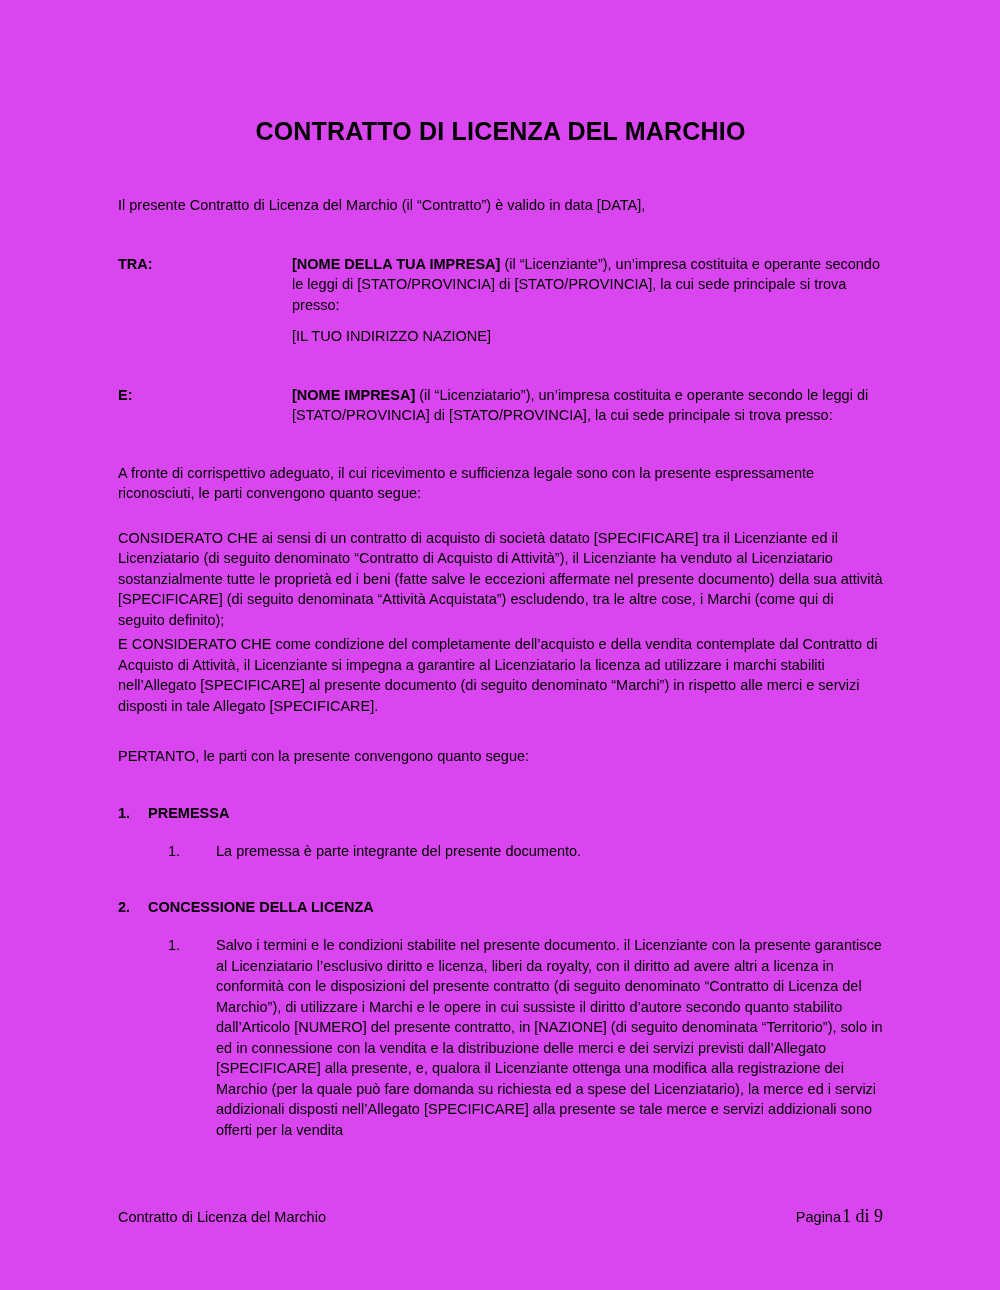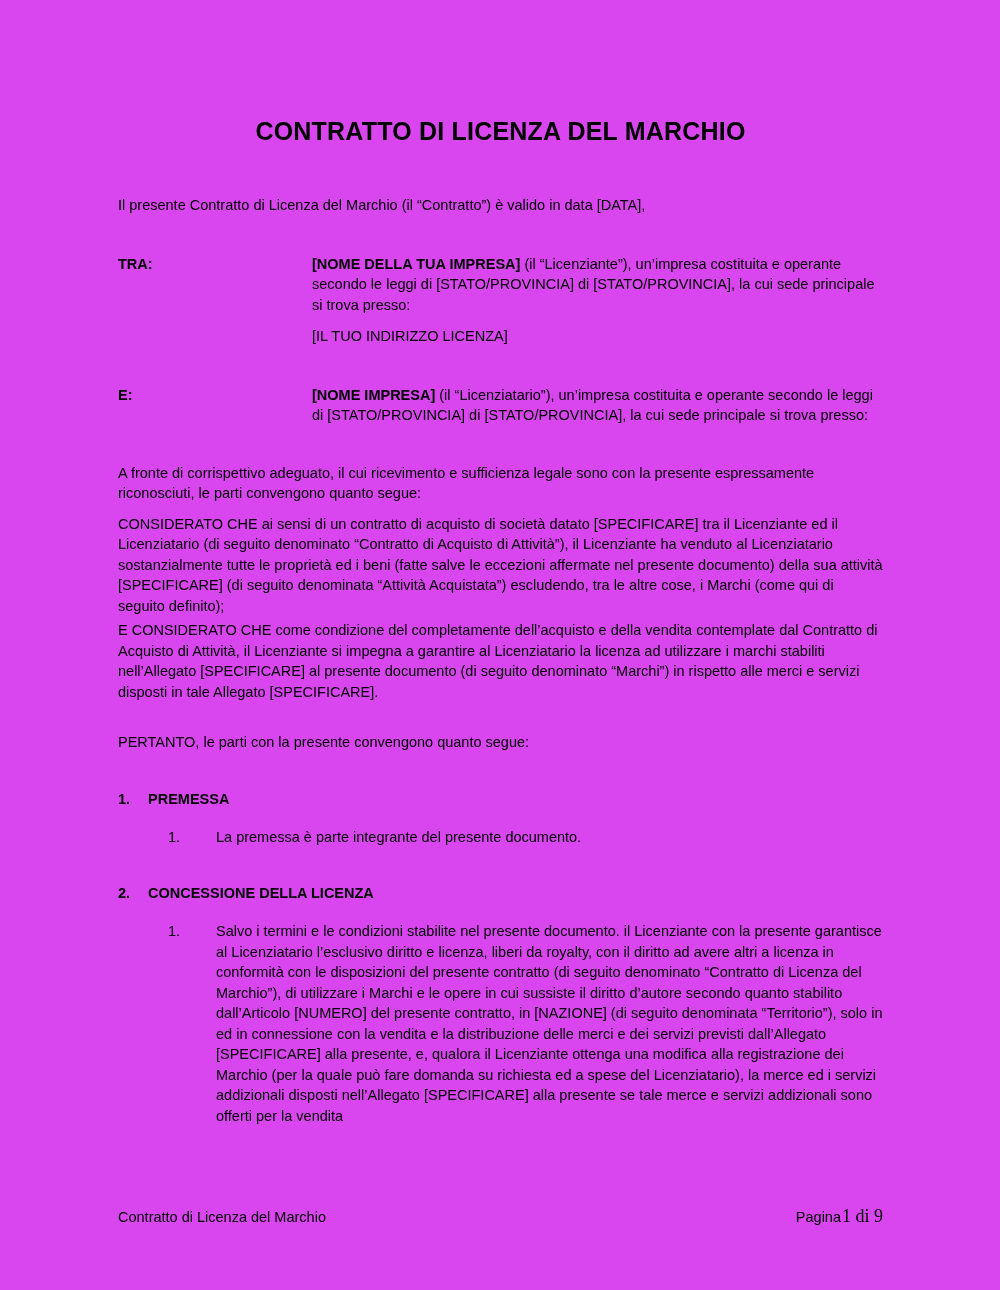--- a/index.html
+++ b/index.html
@@ -24,28 +24,28 @@
     margin: 116px 0 0 0;
     text-align: center;
     font-size: 25px;
     line-height: 30px;
     font-weight: bold;
     letter-spacing: 0.2px;
   }
   p { margin: 0; }
   .intro { margin-top: 49px; }
 
-  .party { display: flex; margin-top: 38px; gap: 20px; }
+  .party { display: flex; margin-top: 38px; }
   .party-label { width: 174px; flex: 0 0 174px; font-weight: bold; }
   .party-body { flex: 1; }
   .party-name { font-weight: bold; }
   .party-address { margin-top: 11px; }
 
   .para-afronte  { margin-top: 37px; }
-  .para-recital1 { margin-top: 10px; }
+  .para-recital1 { margin-top: 24px; }
   .para-recital2 { margin-top: 4px; }
   .para-pertanto { margin-top: 30px; }
 
   .section-heading {
     display: flex;
     font-weight: bold;
     margin-top: 36px;
   }
   .section-heading.second { margin-top: 35px; }
   .sec-num { width: 30px; flex: 0 0 30px; }
@@ -79,21 +79,21 @@
 <div class="page">
 
   <h1 class="doc-title">CONTRATTO DI LICENZA DEL MARCHIO</h1>
 
   <p class="intro">Il presente Contratto di Licenza del Marchio (il “Contratto”) è valido in data [DATA],</p>
 
   <div class="party">
     <div class="party-label">TRA:</div>
     <div class="party-body">
       <p><span class="party-name">[NOME DELLA TUA IMPRESA]</span><span> (il “Licenziante”), un’impresa costituita e operante secondo le leggi di [STATO/PROVINCIA] di [STATO/PROVINCIA], la cui sede principale si trova presso:</span></p>
-      <p class="party-address">[IL TUO INDIRIZZO LICENZA]</p>
+      <p class="party-address">[IL TUO INDIRIZZO NAZIONE]</p>
     </div>
   </div>
 
   <div class="party">
     <div class="party-label">E:</div>
     <div class="party-body">
       <p><span class="party-name">[NOME IMPRESA]</span><span> (il “Licenziatario”), un’impresa costituita e operante secondo le leggi di [STATO/PROVINCIA] di [STATO/PROVINCIA], la cui sede principale si trova presso:</span></p>
     </div>
   </div>
 

